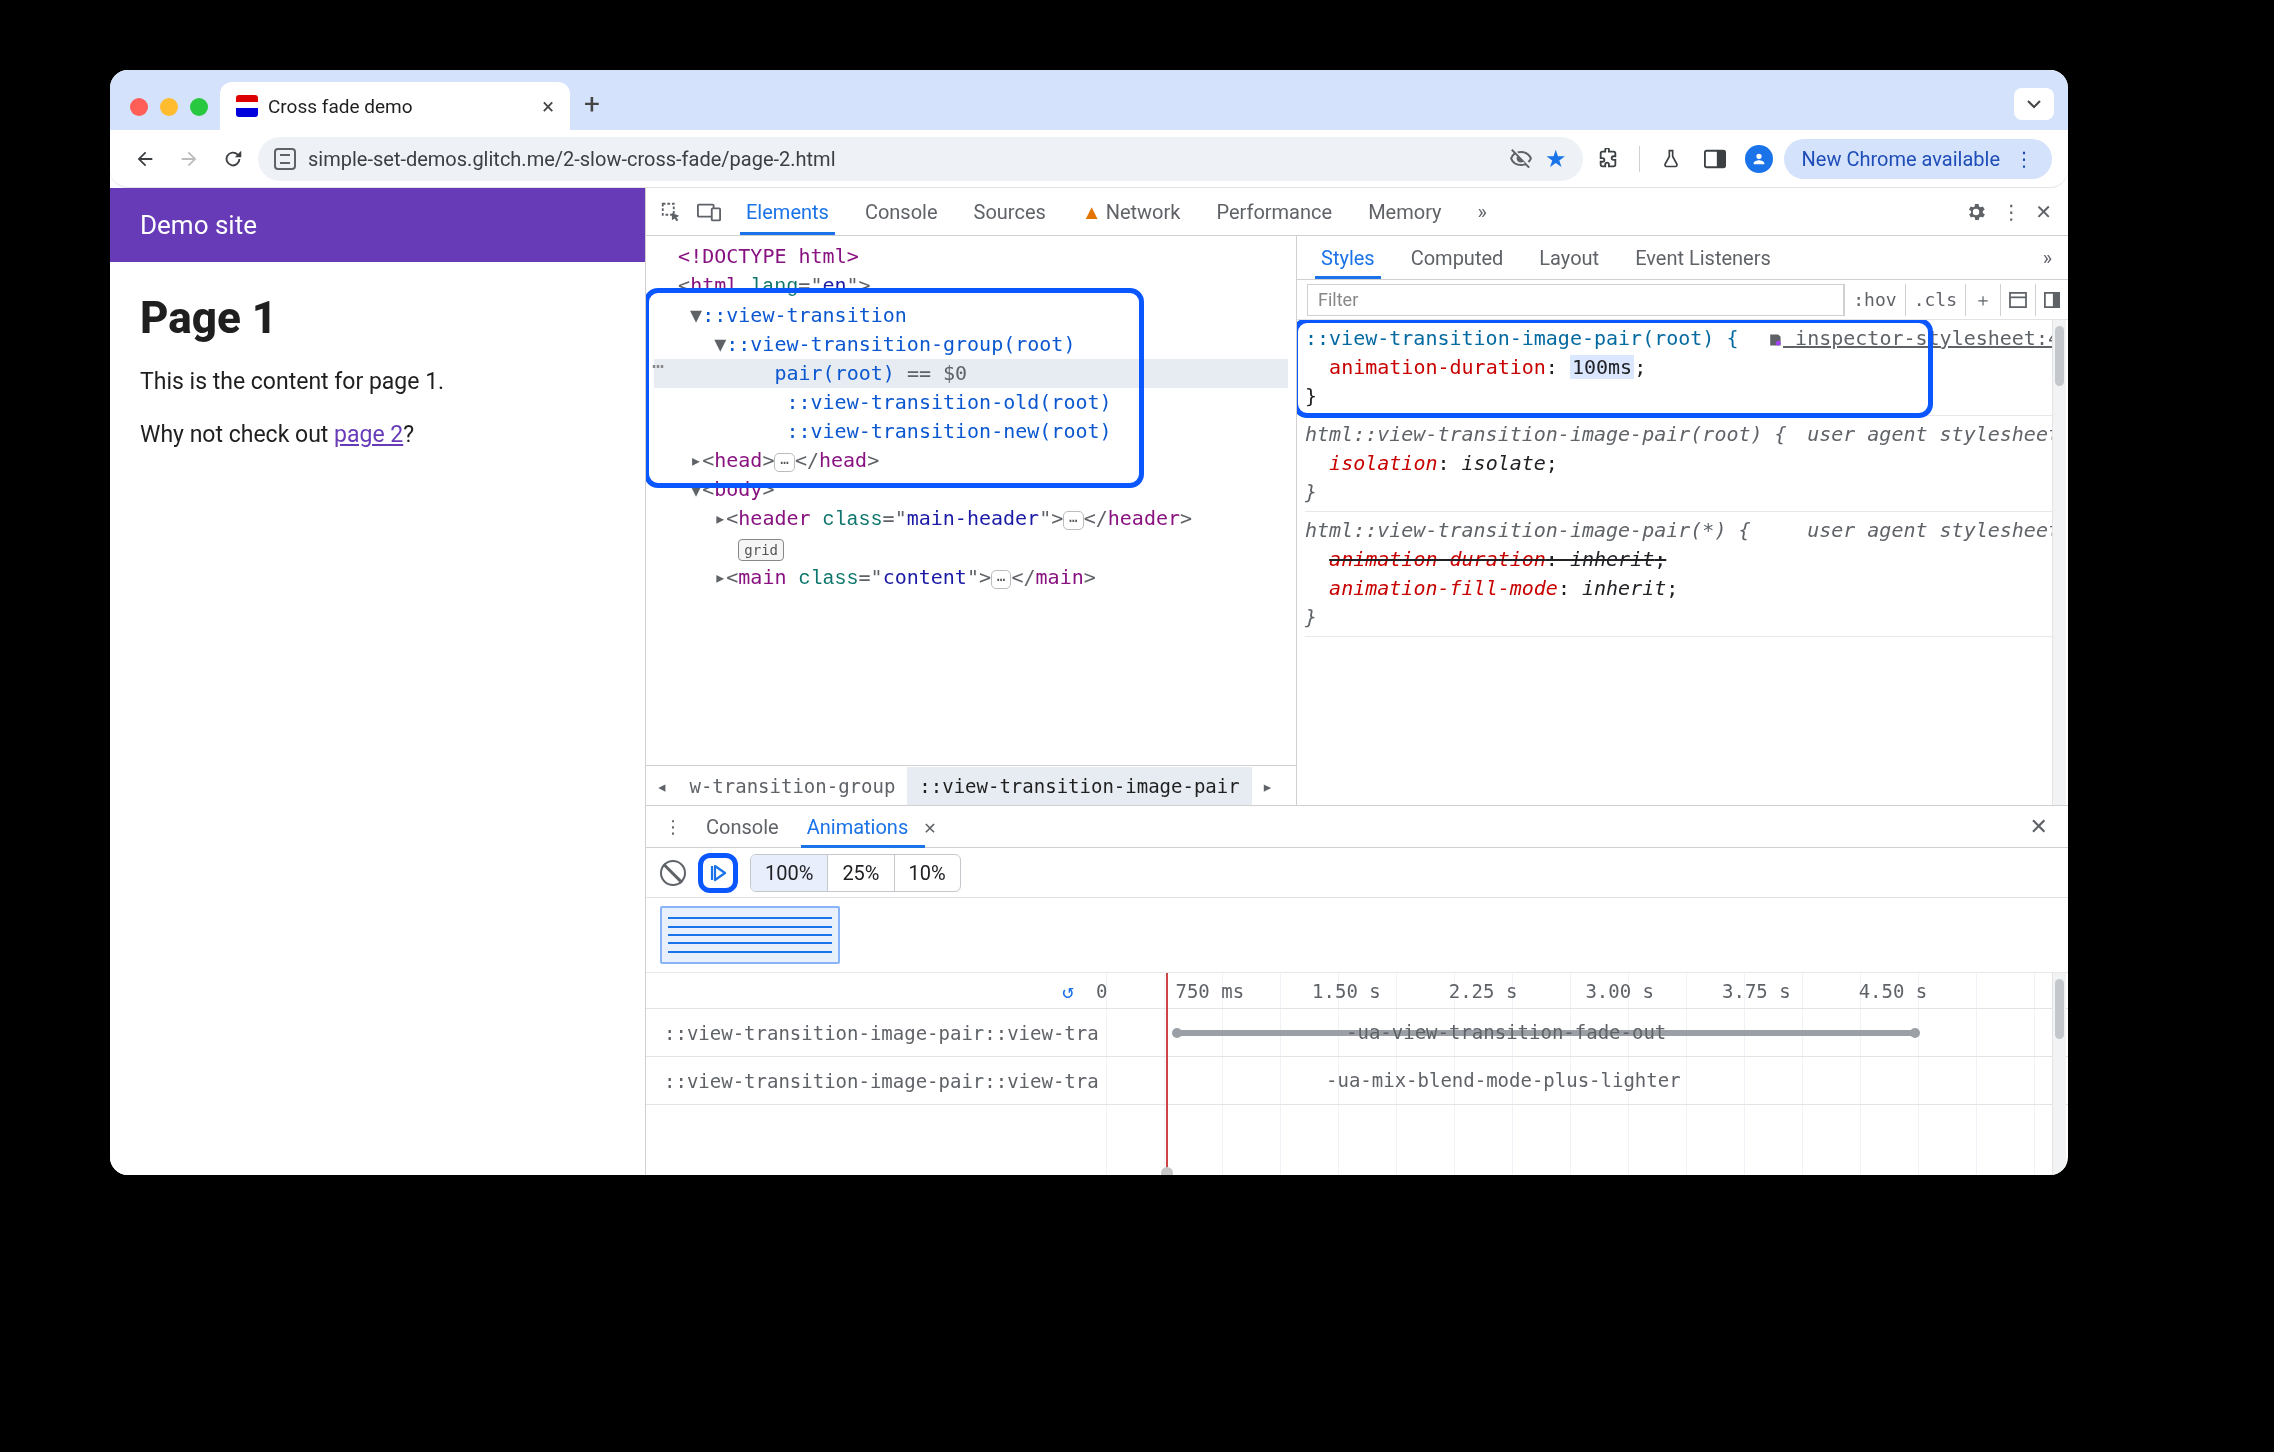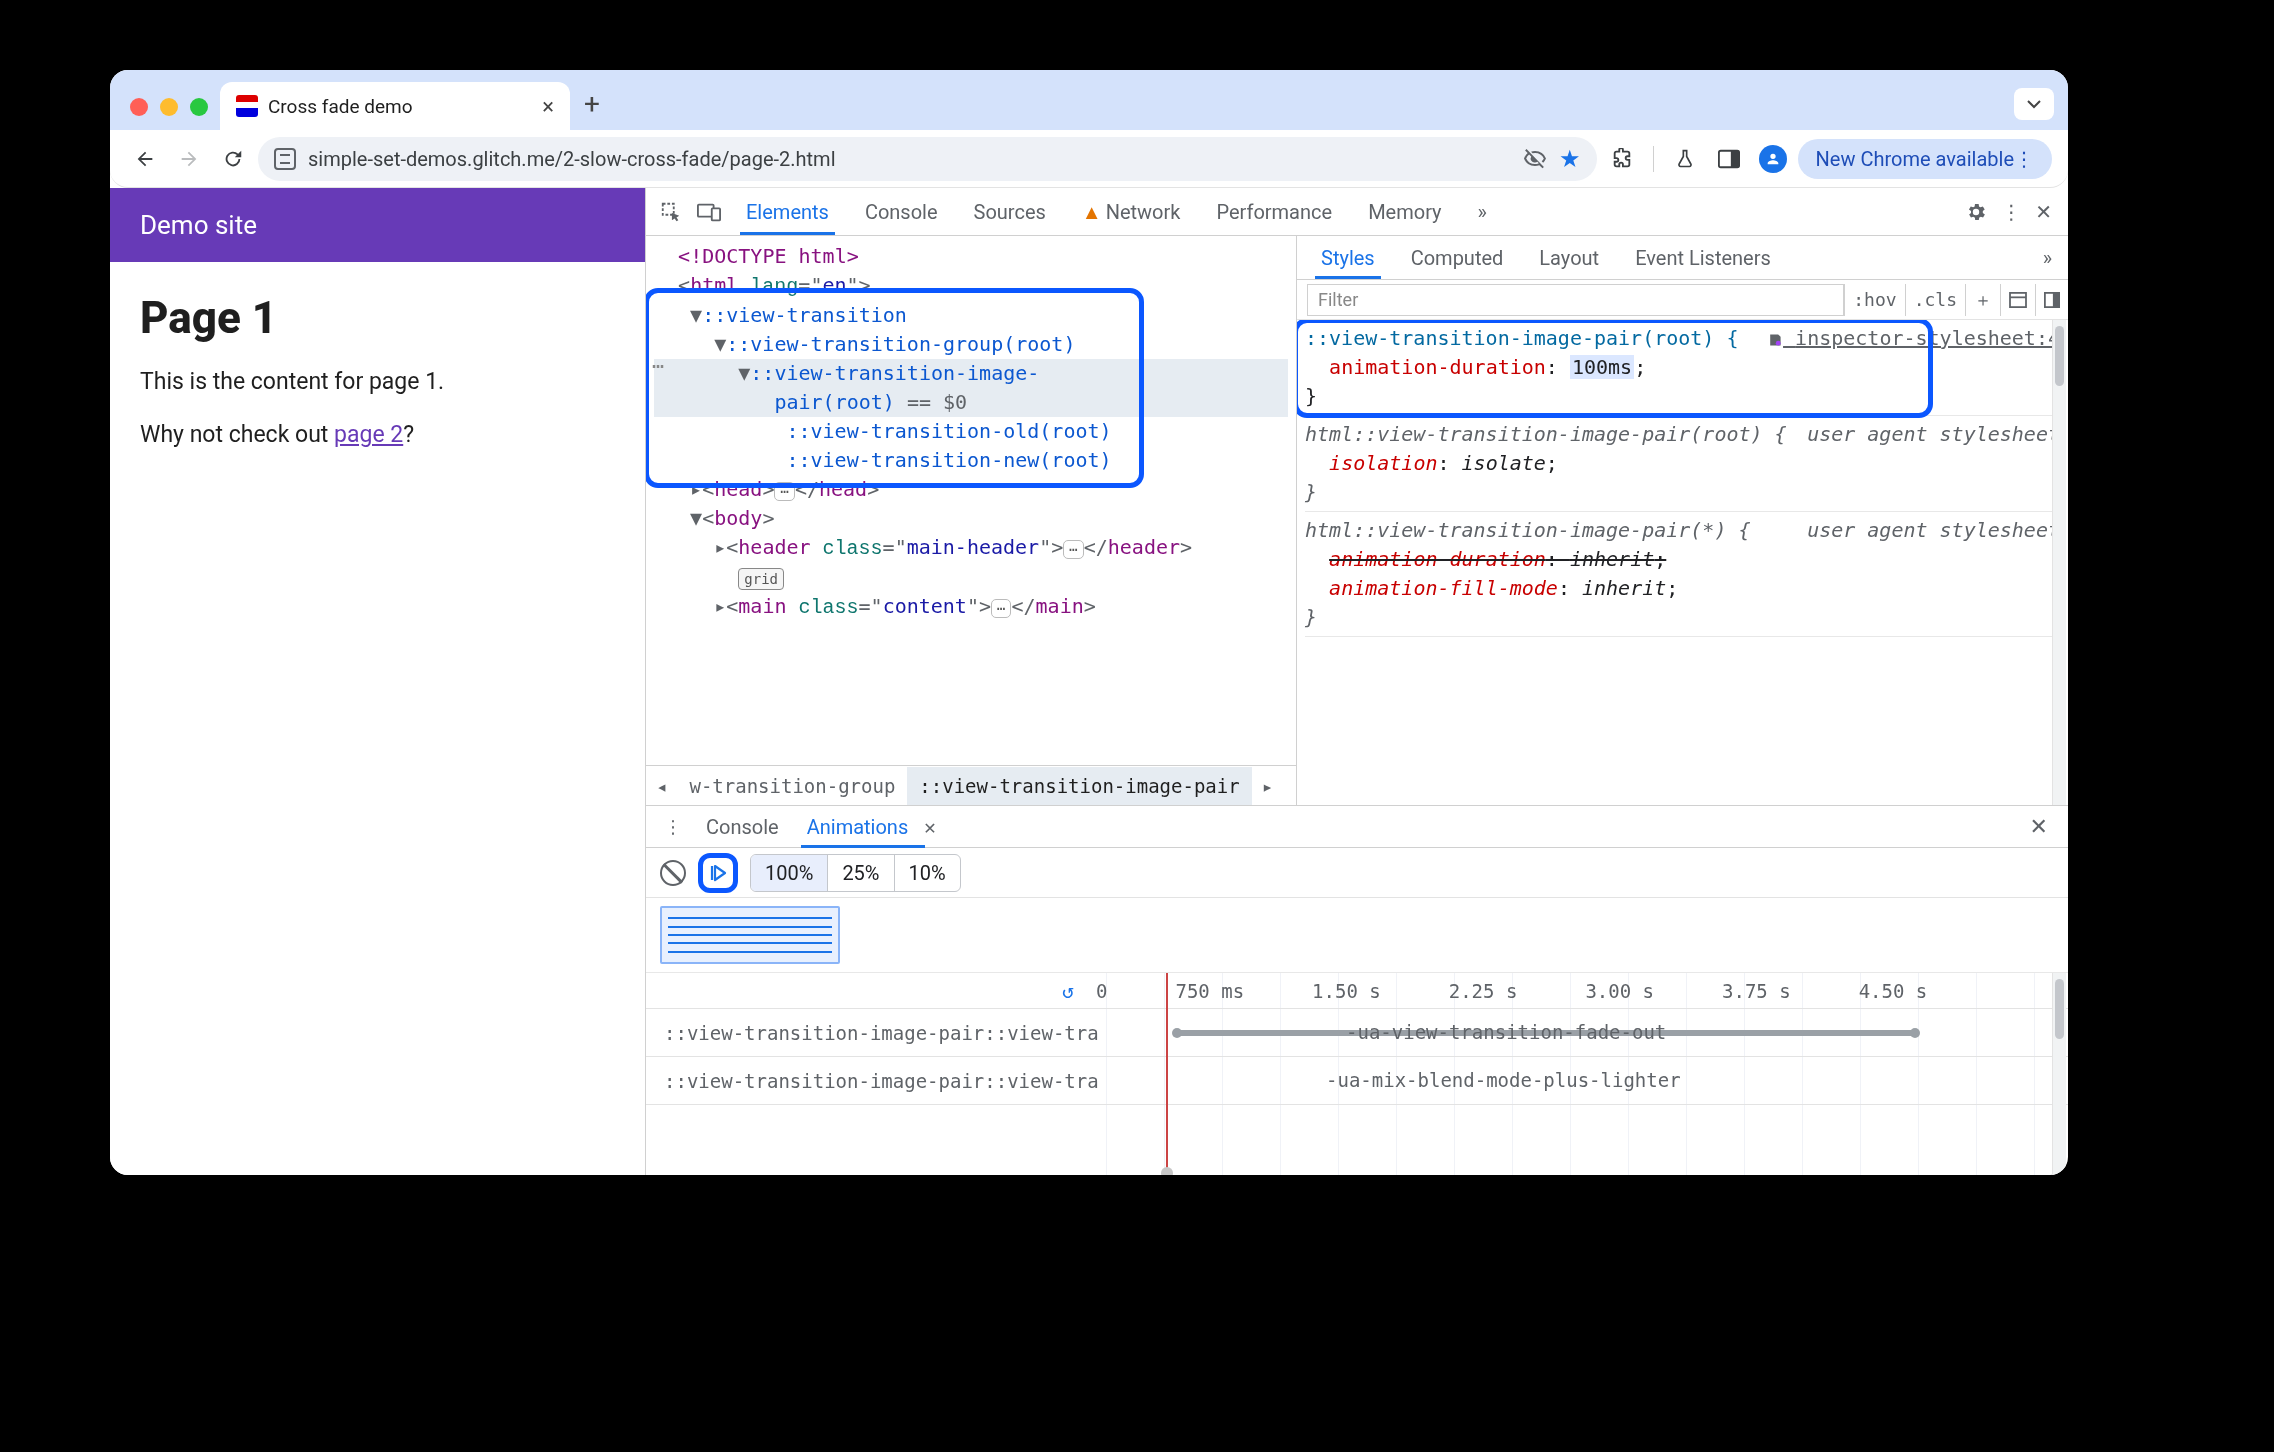--- a/index.html
+++ b/index.html
@@ -71,21 +71,21 @@
     height:2px; left:4px; right:4px;}
   .addr-icon::before{top:4px}.addr-icon::after{bottom:4px}
   .star { color:#1a73e8; font-size:24px; }
   .eye-off { font-size:22px; color:#5f6368; }
   .sep-v { width:1px; height:26px; background:#d0d0d0; margin:0 6px; }
   .prof { width:28px; height:28px; border-radius:50%; background:#1a73e8;
      display:flex;align-items:center;justify-content:center;color:#fff;font-size:16px; }
   .pill {
     background:#d4e2fb; color:#1e4db7; height:40px;
     border-radius:20px; display:flex; align-items:center;
-    padding: 0 18px; font-size: 20px; gap: 0;
+    padding: 0 18px; font-size: 20px; gap: 14px;
   }
   .pill .kebab { font-size:20px; color:#1e4db7; }
   
   .workspace { display:flex; height: calc(100% - 118px); }
   .page-pane { width: 535px; background:#fff; }
   .page-header {
     background:#673ab7; color:#fff; padding: 22px 30px;
     font-size: 26px;
   }
   .page-body { padding: 30px; color:#1f1f1f; }
@@ -373,21 +373,20 @@
 
       <div class="dt-main">
 
         <div class="el-panel">
           <div class="el-tree">
 <div class="tag-line">  <span class="t-name">&lt;!DOCTYPE html&gt;</span></div>
 <div class="tag-line">  &lt;<span class="t-name">html</span> <span class="t-attr">lang</span>="<span class="t-val">en</span>"&gt;</div>
 <div class="tag-line">   ▼<span class="pseudo">::view-transition</span></div>
 <div class="tag-line">     ▼<span class="pseudo">::view-transition-group(root)</span></div>
 <span class="el-overflow" style="top:118px">⋯</span>
-<div class="tag-line sel-line">       ▼<span class="pseudo">::view-transition-image-</span></div>
 <div class="tag-line sel-line">          <span class="pseudo">pair(root)</span><span class="eq0"> == $0</span></div>
 <div class="tag-line">           <span class="pseudo">::view-transition-old(root)</span></div>
 <div class="tag-line">           <span class="pseudo">::view-transition-new(root)</span></div>
 <div class="tag-line">   ▸&lt;<span class="t-name">head</span>&gt;<span class="dots-badge">⋯</span>&lt;/<span class="t-name">head</span>&gt;</div>
 <div class="tag-line">   ▼&lt;<span class="t-name">body</span>&gt;</div>
 <div class="tag-line">     ▸&lt;<span class="t-name">header</span> <span class="t-attr">class</span>="<span class="t-val">main-header</span>"&gt;<span class="dots-badge">⋯</span>&lt;/<span class="t-name">header</span>&gt;</div>
 <div class="tag-line">       <span class="grid-badge">grid</span></div>
 <div class="tag-line">     ▸&lt;<span class="t-name">main</span> <span class="t-attr">class</span>="<span class="t-val">content</span>"&gt;<span class="dots-badge">⋯</span>&lt;/<span class="t-name">main</span>&gt;</div>
             <div class="hl-box" style="left:-2px;top:52px;width:500px;height:200px;"></div>
           </div>

